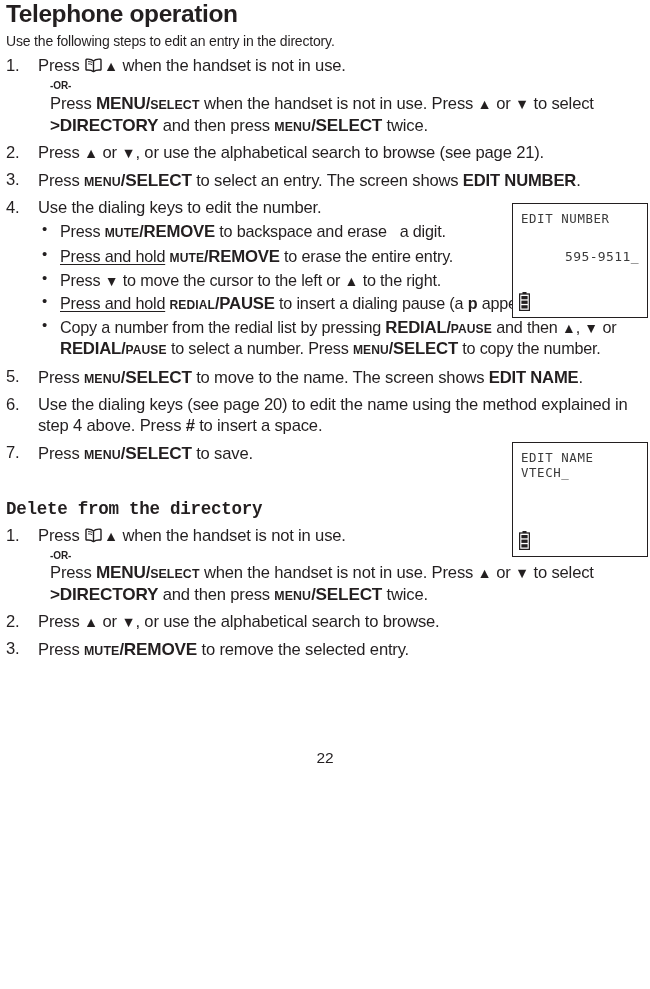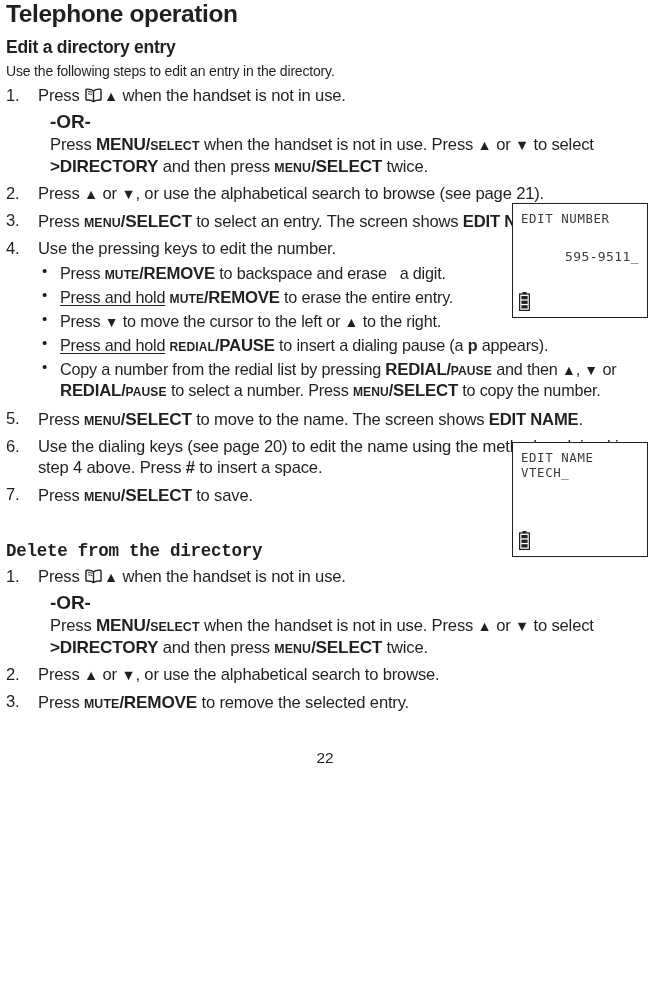--- a/index.html
+++ b/index.html
@@ -66,21 +66,21 @@
   }
   ol.steps > li .num {
     position: absolute;
     left: 0;
     top: 0;
     width: 26px;
     text-align: left;
   }
   .or-line {
     font-weight: bold;
-    font-size: 19px;
+    font-size: 10px;
     letter-spacing: -0.1px;
     padding-left: 12px;
     margin-top: 1px;
   }
   .or-body {
     padding-left: 12px;
     margin-top: 0px;
   }
 
   
@@ -188,21 +188,20 @@
     letter-spacing: -0.1px;
   }
 </style>
 </head>
 <body>
 
 <div class="page">
 
   <h1 class="chapter-title">Telephone operation</h1>
 
-  <h2 class="section-title">Edit a directory entry</h2>
   <p class="intro">Use the following steps to edit an entry in the directory.</p>
 
   <ol class="steps">
 
     <li>
       <span class="num">1.</span>
       <span>Press</span>
       <span class="bookicon">
         <svg width="17" height="15" viewBox="0 0 17 15" aria-hidden="true">
           <path d="M8.5 3.1C6.9 1.4 4.3 0.9 1.6 1.2C1.2 1.25 1 1.5 1 1.9v9.5c0 0.45 0.3 0.7 0.75 0.65C4.1 11.85 6.6 12.2 8.5 13.6C10.4 12.2 12.9 11.85 15.25 12.05C15.7 12.1 16 11.85 16 11.4V1.9c0-0.4-0.2-0.65-0.6-0.7C12.7 0.9 10.1 1.4 8.5 3.1z" fill="none" stroke="#231f20" stroke-width="1.4" stroke-linejoin="round"></path>
@@ -242,21 +241,21 @@
     <li>
       <span class="num">3.</span>
       <span>Press</span>
       <span class="ksmall">MENU</span><span class="b">/</span><span class="kbig">SELECT</span>
       <span>to select an entry. The screen shows</span>
       <span class="b">EDIT NUMBER</span><span>.</span>
     </li>
 
     <li>
       <span class="num">4.</span>
-      <span>Use the pressing keys to edit the number.</span>
+      <span>Use the dialing keys to edit the number.</span>
 
       <ul class="bullets">
         <li>
           <span class="dot">•</span>
           <span>Press</span>
           <span class="ksmall">MUTE</span><span class="b">/</span><span class="kbig">REMOVE</span>
           <span style="white-space:pre-wrap">to backspace and erase   a digit.</span>
         </li>
 
         <li>

